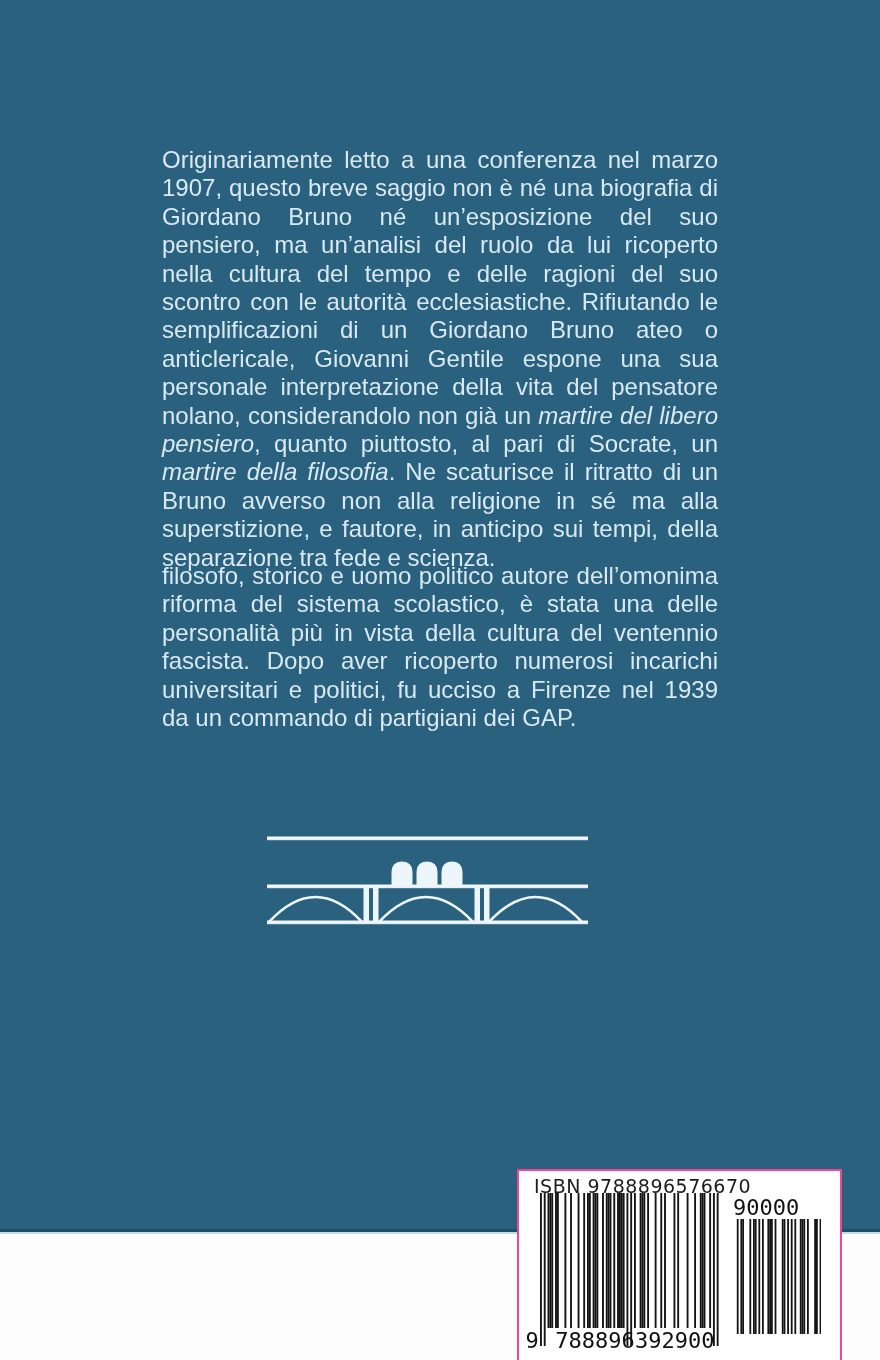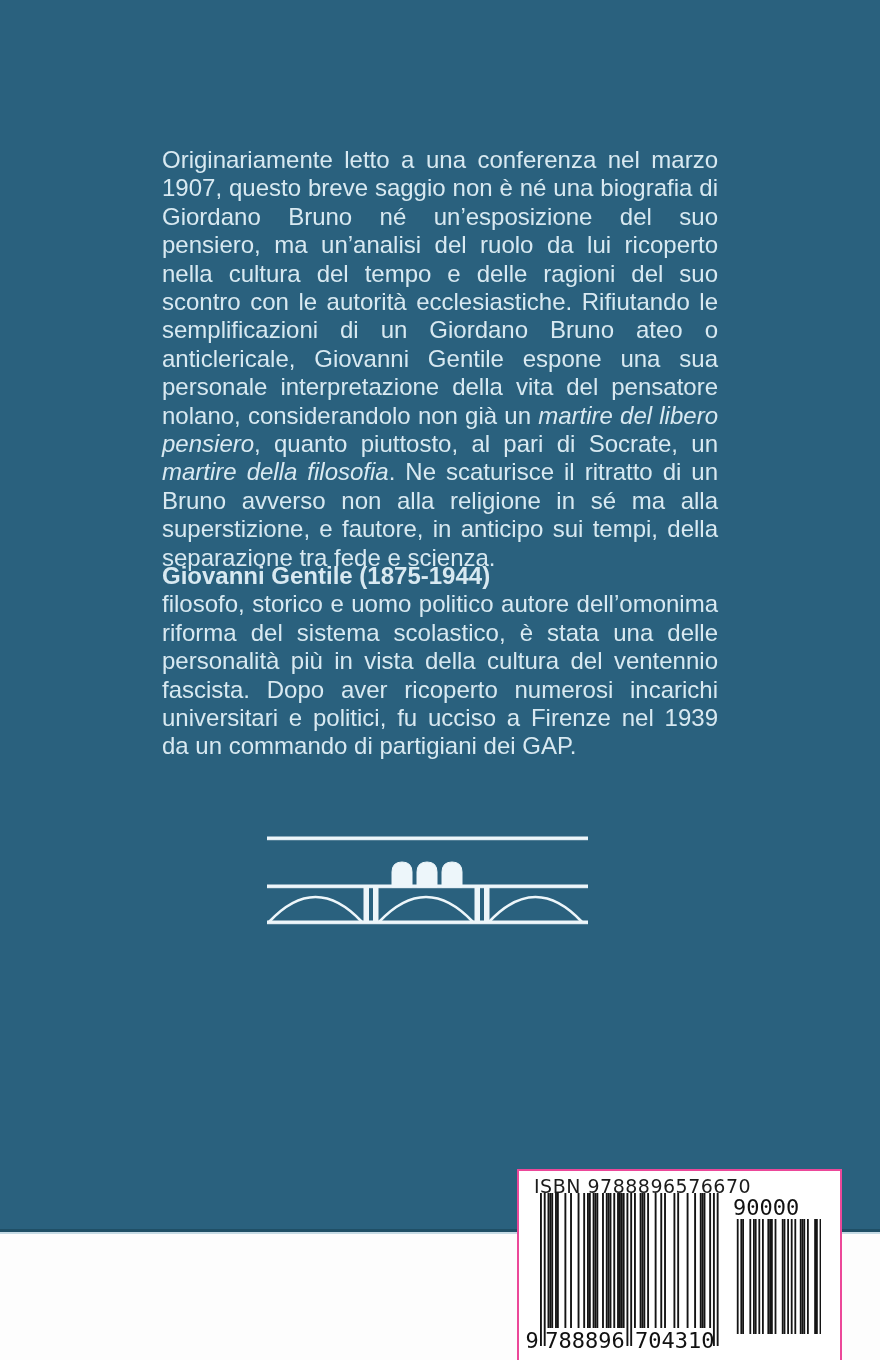--- a/index.html
+++ b/index.html
@@ -43,39 +43,38 @@
     color:#1c1c1c;white-space:nowrap;
   }
   .ean13{position:absolute;left:21px;top:22px;}
   .ean-digits{
     position:absolute;top:157px;
     font-family:"DejaVu Sans Mono","Liberation Mono",monospace;
     font-size:22px;line-height:26px;color:#111;text-align:center;
     white-space:nowrap;
   }
   .d9{left:4px;width:18px;}
-  .g1{left:22px;width:88px;}
+  .g1{left:32px;width:88px;}
   .g2{left:116px;width:78px;}
   .supp-label{
     position:absolute;left:214px;top:25px;width:90px;
     font-family:"DejaVu Sans Mono","Liberation Mono",monospace;
     font-size:22px;line-height:24px;color:#111;
   }
   .ean5{position:absolute;left:216px;top:48px;}
 </style>
 </head>
 <body>
 
 <div class="teal-panel"></div>
 <div class="panel-edge"></div>
 
 <p class="description"><span>Originariamente letto a una conferenza nel marzo 1907, questo breve saggio non è né una biografia di Giordano Bruno né un’esposizione del suo pensiero, ma un’analisi del ruolo da lui ricoperto nella cultura del tempo e delle ragioni del suo scontro con le autorità ecclesiastiche. Rifiutando le semplificazioni di un Giordano Bruno ateo o anticlericale, Giovanni Gentile espone una sua personale interpretazione della vita del pensatore nolano, considerandolo non già un </span><em>martire del libero pensiero</em><span>, quanto piuttosto, al pari di Socrate, un </span><em>martire della filosofia</em><span>. Ne scaturisce il ritratto di un Bruno avverso non alla religione in sé ma alla superstizione, e fautore, in anticipo sui tempi, della separazione tra fede e scienza.</span></p>
 
 <div class="author">
-  <div class="author-heading">Giovanni Gentile (1875-1944)</div>
   <div class="author-bio">filosofo, storico e uomo politico autore dell’omonima riforma del sistema scolastico, è stata una delle personalità più in vista della cultura del ventennio fascista. Dopo aver ricoperto numerosi incarichi universitari e politici, fu ucciso a Firenze nel 1939 da un commando di partigiani dei GAP.</div>
 </div>
 
 <svg class="logo" width="321" height="92" viewBox="0 0 321 92" fill="none">
 
   <rect x="0" y="1" width="321" height="2.7" fill="#edf6fa" stroke="none"></rect>
 
   <rect x="0" y="49" width="321" height="2.7" fill="#edf6fa" stroke="none"></rect>
 
   <path d="M125,51 V36 Q125,26 135,26 Q145,26 145,36 V51 Z" fill="#edf6fa" stroke="none"></path>
@@ -138,21 +137,21 @@
       <rect x="154.16" y="0" width="1.88" height="135" fill="#141414"></rect>
       <rect x="159.80" y="0" width="1.88" height="135" fill="#141414"></rect>
       <rect x="161.68" y="0" width="1.88" height="135" fill="#141414"></rect>
       <rect x="163.56" y="0" width="1.88" height="135" fill="#141414"></rect>
       <rect x="169.20" y="0" width="1.88" height="135" fill="#141414"></rect>
       <rect x="172.96" y="0" width="1.88" height="153" fill="#141414"></rect>
       <rect x="176.72" y="0" width="1.88" height="153" fill="#141414"></rect>
     </svg>
   <div class="ean-digits d9">9</div>
   <div class="ean-digits g1">788896</div>
-  <div class="ean-digits g2">704310</div>
+  <div class="ean-digits g2">392900</div>
   <div class="supp-label">90000</div>
   <svg id="ean5" class="ean5" width="86.4" height="115" viewBox="0 0 86.4 115">
       <rect x="1.80" y="0" width="1.8" height="115" fill="#141414"></rect>
       <rect x="5.40" y="0" width="1.8" height="115" fill="#141414"></rect>
       <rect x="7.20" y="0" width="1.8" height="115" fill="#141414"></rect>
       <rect x="14.40" y="0" width="1.8" height="115" fill="#141414"></rect>
       <rect x="18.00" y="0" width="1.8" height="115" fill="#141414"></rect>
       <rect x="19.80" y="0" width="1.8" height="115" fill="#141414"></rect>
       <rect x="23.40" y="0" width="1.8" height="115" fill="#141414"></rect>
       <rect x="27.00" y="0" width="1.8" height="115" fill="#141414"></rect>

